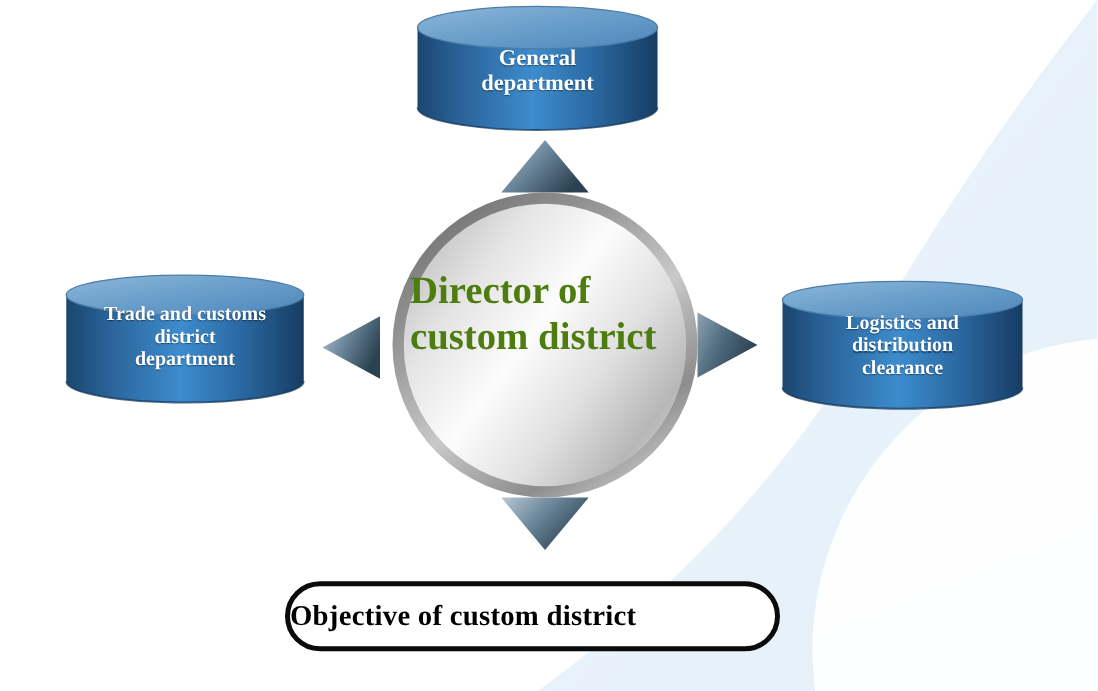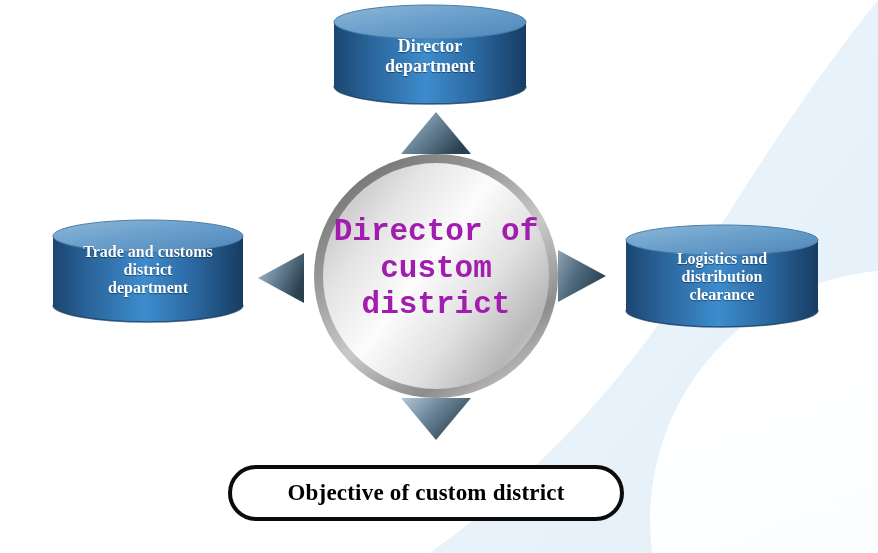--- a/index.html
+++ b/index.html
@@ -73,27 +73,27 @@
   }
   #center-circle .circle-svg {
     position: absolute;
     left: 0; top: 0;
   }
   #center-circle .circle-label {
     position: absolute;
     left: 16px;
     right: 16px;
     top: 62px;
-    text-align: center;
+    text-align: left;
     font-size: 31px;
     font-weight: bold;
-    color: #a21caf;
+    color: #4d7c0f;
     line-height: 1.18;
     white-space: pre-line;
-    font-family: Liberation Mono, monospace;
+    font-family: Liberation Serif, serif;
     pointer-events: none;
   }
 
   
   .arrow {
     position: absolute;
   }
 
   #arrow-up    { left: 399px; top: 110px; width: 74px; height: 46px; }
   #arrow-down  { left: 399px; top: 396px; width: 74px; height: 46px; }
@@ -106,21 +106,21 @@
     left: 228px;
     top: 465px;
     width: 396px;
     height: 56px;
     border: 4px solid #0b0b0b;
     border-radius: 30px;
     background: #ffffff;
     box-sizing: border-box;
     display: flex;
     align-items: center;
-    justify-content: center;
+    justify-content: flex-start;
   }
   #objective-pill .pill-label {
     font-size: 23px;
     font-weight: bold;
     color: #000000;
     font-family: "Liberation Serif", serif;
     letter-spacing: .2px;
   }
 </style>
 </head>
@@ -159,21 +159,21 @@
         <linearGradient id="topGradA" x1="0" y1="0" x2="1" y2="1">
           <stop offset="0%" stop-color="#8fb6d8"></stop>
           <stop offset="40%" stop-color="#6fa3cd"></stop>
           <stop offset="100%" stop-color="#4d86ba"></stop>
         </linearGradient>
       </defs>
       <path d="M 2 18 L 2 82 A 96 18 0 0 0 194 82 L 194 18 Z" fill="url(#bodyGradA)"></path>
       <ellipse cx="98" cy="18" rx="96" ry="17" fill="url(#topGradA)" stroke="#4a7ea8" stroke-width="1"></ellipse>
       <path d="M 2 82 A 96 18 0 0 0 194 82" fill="none" stroke="#15395c" stroke-width="1.5" opacity=".75"></path>
     </svg>
-    <div class="cyl-label">Director
+    <div class="cyl-label">General
 department</div>
   </div>
 
   <div class="cylinder" id="cyl-trade">
     <svg class="cyl-svg" width="194" height="104" viewBox="0 0 194 104" xmlns="http://www.w3.org/2000/svg">
       <defs>
         <linearGradient id="bodyGradB" x1="0" y1="0" x2="1" y2="0">
           <stop offset="0%" stop-color="#1b4670"></stop>
           <stop offset="18%" stop-color="#2a6399"></stop>
           <stop offset="48%" stop-color="#3d8ccd"></stop>

